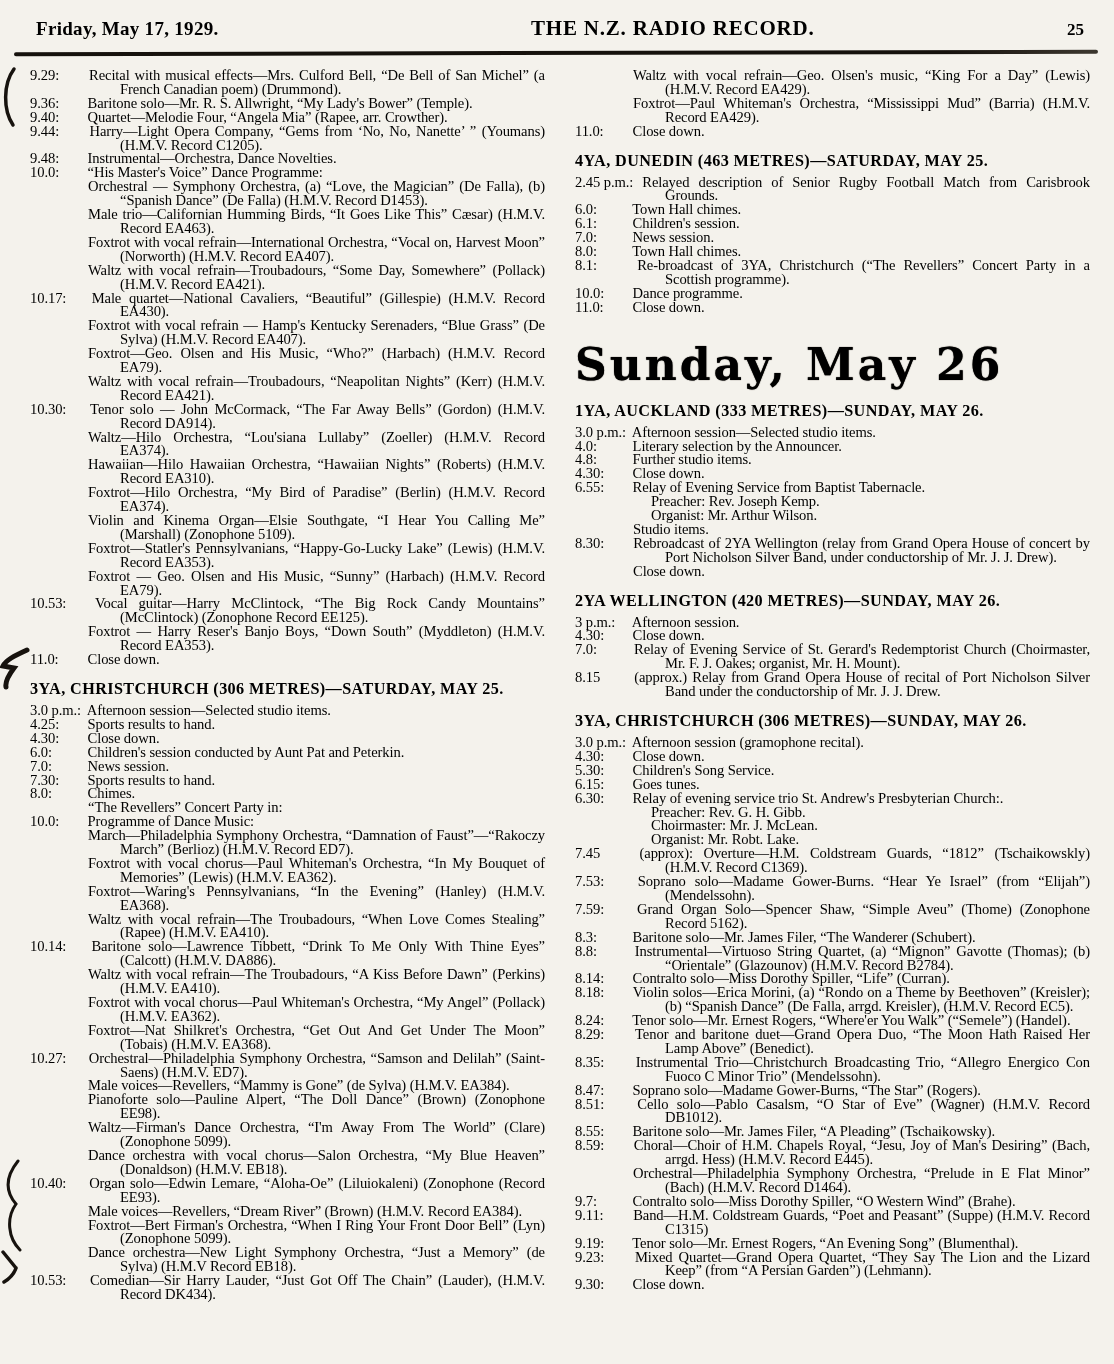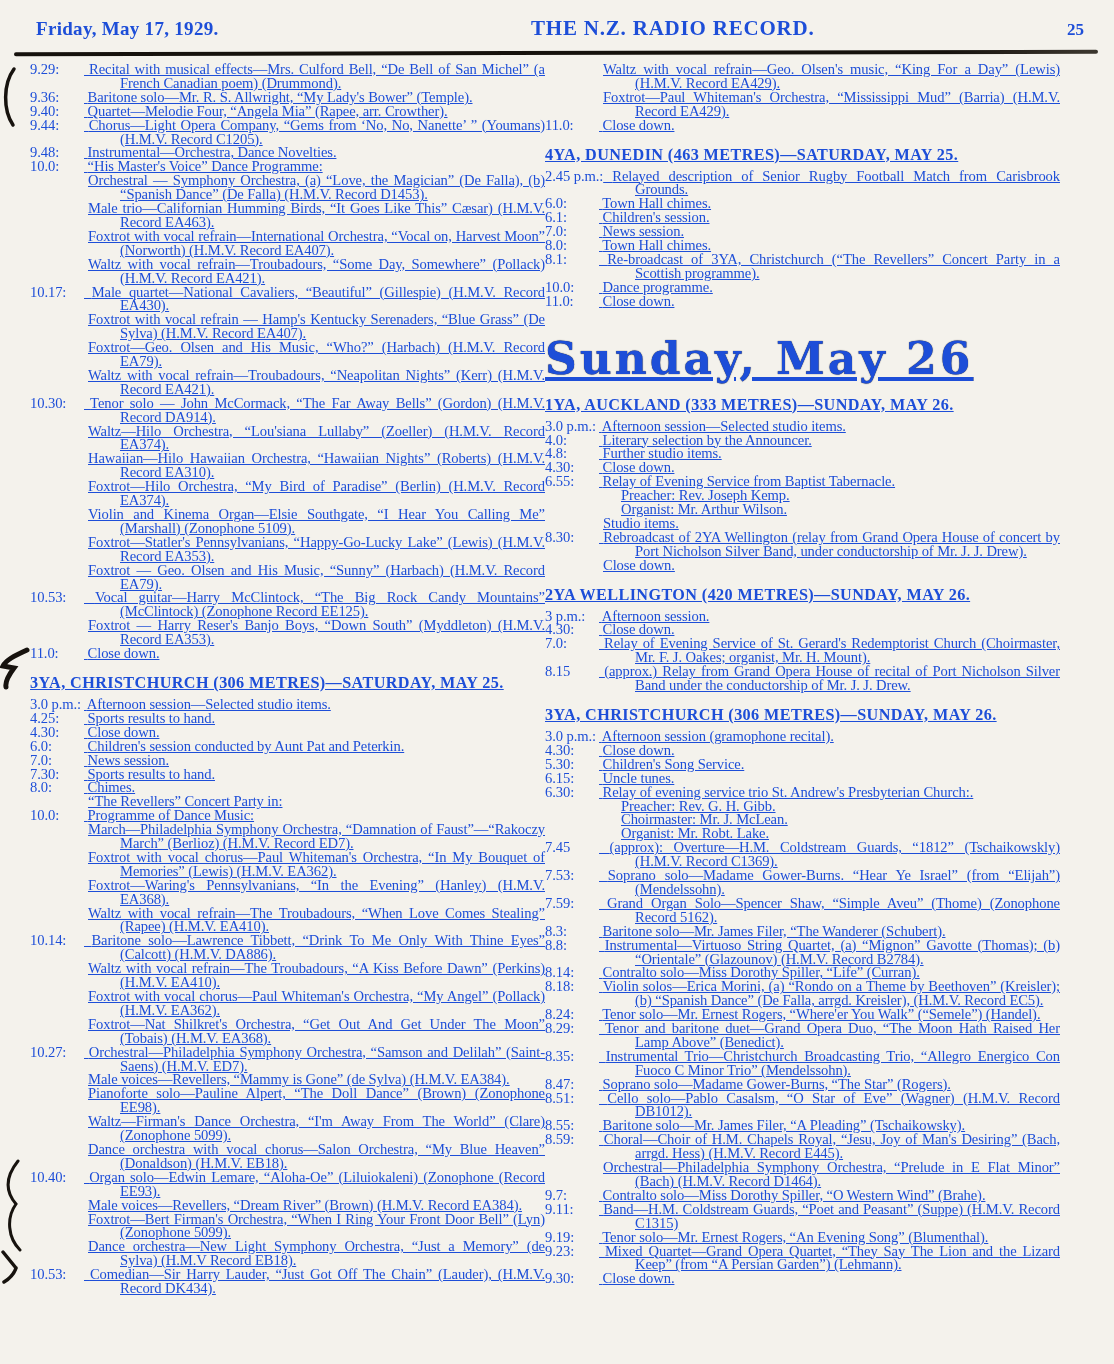--- a/index.html
+++ b/index.html
@@ -1,38 +1,38 @@
 <!DOCTYPE html>
 <html><head>
 <meta charset="utf-8">
 <style>
   html,body{margin:0;padding:0;background:#d8d5cd;}
   .page{
     position:relative;
     width:1114px;height:1364px;
     margin:0 auto;
     background:#f4f2ec;
-    color:#1d4ed8;
+    color:#000000;
     font-family:"Liberation Serif","DejaVu Serif",serif;
     overflow:hidden;
   }
   
   .hdr{
     display:flex;align-items:baseline;justify-content:space-between;
     padding:16px 30px 0 36px;
   }
   .hdr .date{font-size:19px;font-weight:bold;letter-spacing:.3px;}
   .hdr .masthead{font-size:21px;font-weight:bold;letter-spacing:.8px;margin-left:60px;text-align:center;}
   .hdr .pageno{font-size:17px;font-weight:bold;}
   .rule{
     height:4px;background:linear-gradient(to right,#16120d 0%,#16120d 86%,#3a352d 99%);
     margin:10px 16px 0 14px;border-radius:3px;transform:rotate(-.12deg);
   }
   
-  .cols{display:flex;padding:8px 24px 0 30px;text-decoration:underline;}
+  .cols{display:flex;gap:30px;padding:14px 24px 0 30px;}
   .col{width:515px;}
   .blk{font-size:14.6px;line-height:13.9px;text-align:justify;letter-spacing:-.1px;}
   .entry{padding-left:90px;text-indent:-90px;}
   .entry .time{display:inline-block;min-width:54px;text-indent:0;white-space:pre;}
   .sub{margin-left:58px;padding-left:32px;text-indent:-32px;}
   .sub2{margin-left:76px;padding-left:32px;text-indent:-32px;}
   .station{
     font-weight:bold;font-size:16.2px;
     letter-spacing:.4px;margin:13px 0 6px;line-height:18px;text-indent:0;
   }
@@ -56,21 +56,21 @@
     <span class="masthead">THE N.Z. RADIO RECORD.</span>
     <span class="pageno">25</span>
   </div>
   <div class="rule"></div>
 
   <div class="cols">
     <div class="col">
         <div class="blk entry"><span class="time">9.29:</span> <span>Recital with musical effects—Mrs. Culford Bell, “De Bell of San Michel” (a French Canadian poem) (Drummond).</span></div>
         <div class="blk entry"><span class="time">9.36:</span> <span>Baritone solo—Mr. R. S. Allwright, “My Lady's Bower” (Temple).</span></div>
         <div class="blk entry"><span class="time">9.40:</span> <span>Quartet—Melodie Four, “Angela Mia” (Rapee, arr. Crowther).</span></div>
-        <div class="blk entry"><span class="time">9.44:</span> <span>Chorus—Light Opera Company, “Gems from ‘No, No, Nanette’ ” (Youmans) (H.M.V. Record C1205).</span></div>
+        <div class="blk entry"><span class="time">9.44:</span> <span>Harry—Light Opera Company, “Gems from ‘No, No, Nanette’ ” (Youmans) (H.M.V. Record C1205).</span></div>
         <div class="blk entry"><span class="time">9.48:</span> <span>Instrumental—Orchestra, Dance Novelties.</span></div>
         <div class="blk entry"><span class="time">10.0:</span> <span>“His Master's Voice” Dance Programme:</span></div>
         <div class="blk sub"><span>Orchestral — Symphony Orchestra, (a) “Love, the Magician” (De Falla), (b) “Spanish Dance” (De Falla) (H.M.V. Record D1453).</span></div>
         <div class="blk sub"><span>Male trio—Californian Humming Birds, “It Goes Like This” Cæsar) (H.M.V. Record EA463).</span></div>
         <div class="blk sub"><span>Foxtrot with vocal refrain—International Orchestra, “Vocal on, Harvest Moon” (Norworth) (H.M.V. Record EA407).</span></div>
         <div class="blk sub"><span>Waltz with vocal refrain—Troubadours, “Some Day, Somewhere” (Pollack) (H.M.V. Record EA421).</span></div>
         <div class="blk entry"><span class="time">10.17:</span> <span>Male quartet—National Cavaliers, “Beautiful” (Gillespie) (H.M.V. Record EA430).</span></div>
         <div class="blk sub"><span>Foxtrot with vocal refrain — Hamp's Kentucky Serenaders, “Blue Grass” (De Sylva) (H.M.V. Record EA407).</span></div>
         <div class="blk sub"><span>Foxtrot—Geo. Olsen and His Music, “Who?” (Harbach) (H.M.V. Record EA79).</span></div>
         <div class="blk sub"><span>Waltz with vocal refrain—Troubadours, “Neapolitan Nights” (Kerr) (H.M.V. Record EA421).</span></div>
@@ -140,21 +140,21 @@
         <div class="blk sub"><span>Close down.</span></div>
         <div class="blk station"><span>2YA WELLINGTON (420 METRES)—SUNDAY, MAY 26.</span></div>
         <div class="blk entry"><span class="time">3 p.m.:</span> <span>Afternoon session.</span></div>
         <div class="blk entry"><span class="time">4.30:</span> <span>Close down.</span></div>
         <div class="blk entry"><span class="time">7.0:</span> <span>Relay of Evening Service of St. Gerard's Redemptorist Church (Choirmaster, Mr. F. J. Oakes; organist, Mr. H. Mount).</span></div>
         <div class="blk entry"><span class="time">8.15</span> <span>(approx.) Relay from Grand Opera House of recital of Port Nicholson Silver Band under the conductorship of Mr. J. J. Drew.</span></div>
         <div class="blk station"><span>3YA, CHRISTCHURCH (306 METRES)—SUNDAY, MAY 26.</span></div>
         <div class="blk entry"><span class="time">3.0 p.m.:</span> <span>Afternoon session (gramophone recital).</span></div>
         <div class="blk entry"><span class="time">4.30:</span> <span>Close down.</span></div>
         <div class="blk entry"><span class="time">5.30:</span> <span>Children's Song Service.</span></div>
-        <div class="blk entry"><span class="time">6.15:</span> <span>Uncle tunes.</span></div>
+        <div class="blk entry"><span class="time">6.15:</span> <span>Goes tunes.</span></div>
         <div class="blk entry"><span class="time">6.30:</span> <span>Relay of evening service trio St. Andrew's Presbyterian Church:.</span></div>
         <div class="blk sub2"><span>Preacher: Rev. G. H. Gibb.</span></div>
         <div class="blk sub2"><span>Choirmaster: Mr. J. McLean.</span></div>
         <div class="blk sub2"><span>Organist: Mr. Robt. Lake.</span></div>
         <div class="blk entry"><span class="time">7.45</span> <span>(approx): Overture—H.M. Coldstream Guards, “1812” (Tschaikowskly) (H.M.V. Record C1369).</span></div>
         <div class="blk entry"><span class="time">7.53:</span> <span>Soprano solo—Madame Gower-Burns. “Hear Ye Israel” (from “Elijah”) (Mendelssohn).</span></div>
         <div class="blk entry"><span class="time">7.59:</span> <span>Grand Organ Solo—Spencer Shaw, “Simple Aveu” (Thome) (Zonophone Record 5162).</span></div>
         <div class="blk entry"><span class="time">8.3:</span> <span>Baritone solo—Mr. James Filer, “The Wanderer (Schubert).</span></div>
         <div class="blk entry"><span class="time">8.8:</span> <span>Instrumental—Virtuoso String Quartet, (a) “Mignon” Gavotte (Thomas); (b) “Orientale” (Glazounov) (H.M.V. Record B2784).</span></div>
         <div class="blk entry"><span class="time">8.14:</span> <span>Contralto solo—Miss Dorothy Spiller, “Life” (Curran).</span></div>

